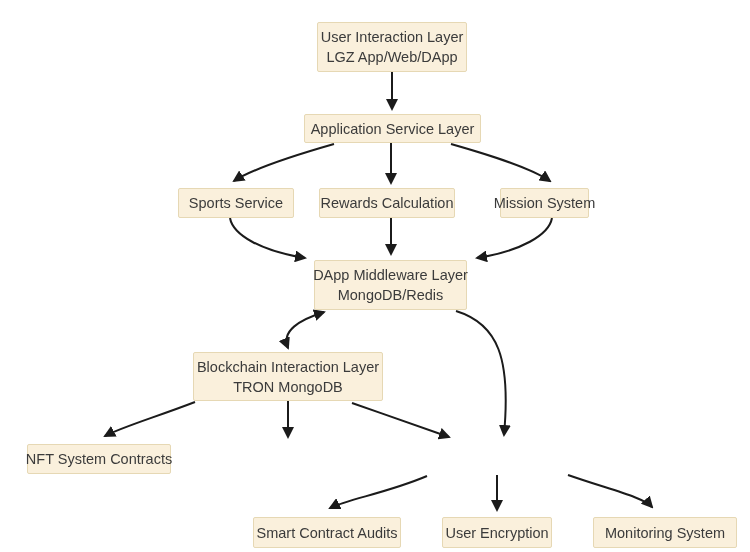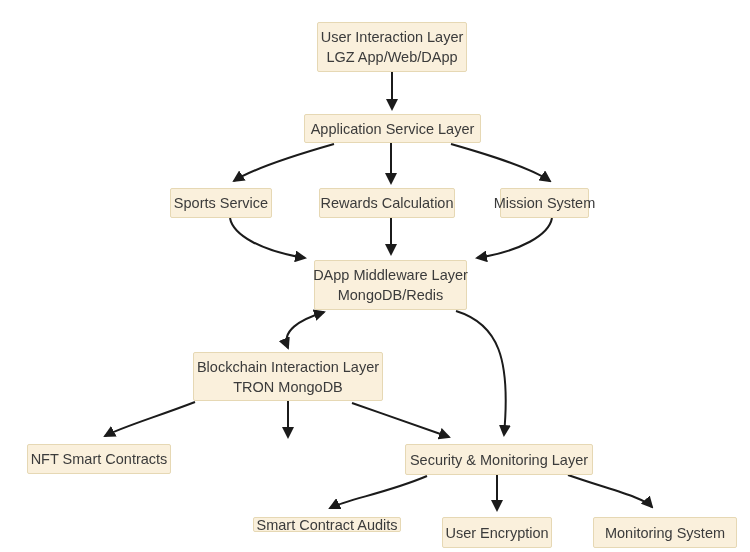--- a/index.html
+++ b/index.html
@@ -68,21 +68,21 @@
 
   <div class="node" style="left:317px;top:14px;width:150px;height:50px">
     <span>User Interaction Layer</span>
     <span>LGZ App/Web/DApp</span>
   </div>
 
   <div class="node" style="left:304px;top:106px;width:177px;height:29px">
     <span>Application Service Layer</span>
   </div>
 
-  <div class="node" style="left:170px;top:180px;width:102px;height:30px">
+  <div class="node" style="left:178px;top:180px;width:116px;height:30px">
     <span>Sports Service</span>
   </div>
 
   <div class="node" style="left:319px;top:180px;width:136px;height:30px">
     <span>Rewards Calculation</span>
   </div>
 
   <div class="node" style="left:500px;top:180px;width:89px;height:30px">
     <span>Mission System</span>
   </div>
@@ -91,29 +91,26 @@
     <span>DApp Middleware Layer</span>
     <span>MongoDB/Redis</span>
   </div>
 
   <div class="node" style="left:193px;top:344px;width:190px;height:49px">
     <span>Blockchain Interaction Layer</span>
     <span>TRON MongoDB</span>
   </div>
 
   <div class="node" style="left:27px;top:436px;width:144px;height:30px">
-    <span>NFT Smart Contracts</span>
+    <span>NFT System Contracts</span>
   </div>
 
 
-  <div class="node" style="left:405px;top:436px;width:188px;height:31px">
-    <span>Security &amp; Monitoring Layer</span>
-  </div>
 
-  <div class="node" style="left:253px;top:509px;width:148px;height:15px">
+  <div class="node" style="left:253px;top:509px;width:148px;height:31px">
     <span>Smart Contract Audits</span>
   </div>
 
   <div class="node" style="left:442px;top:509px;width:110px;height:31px">
     <span>User Encryption</span>
   </div>
 
   <div class="node" style="left:593px;top:509px;width:144px;height:31px">
     <span>Monitoring System</span>
   </div>

